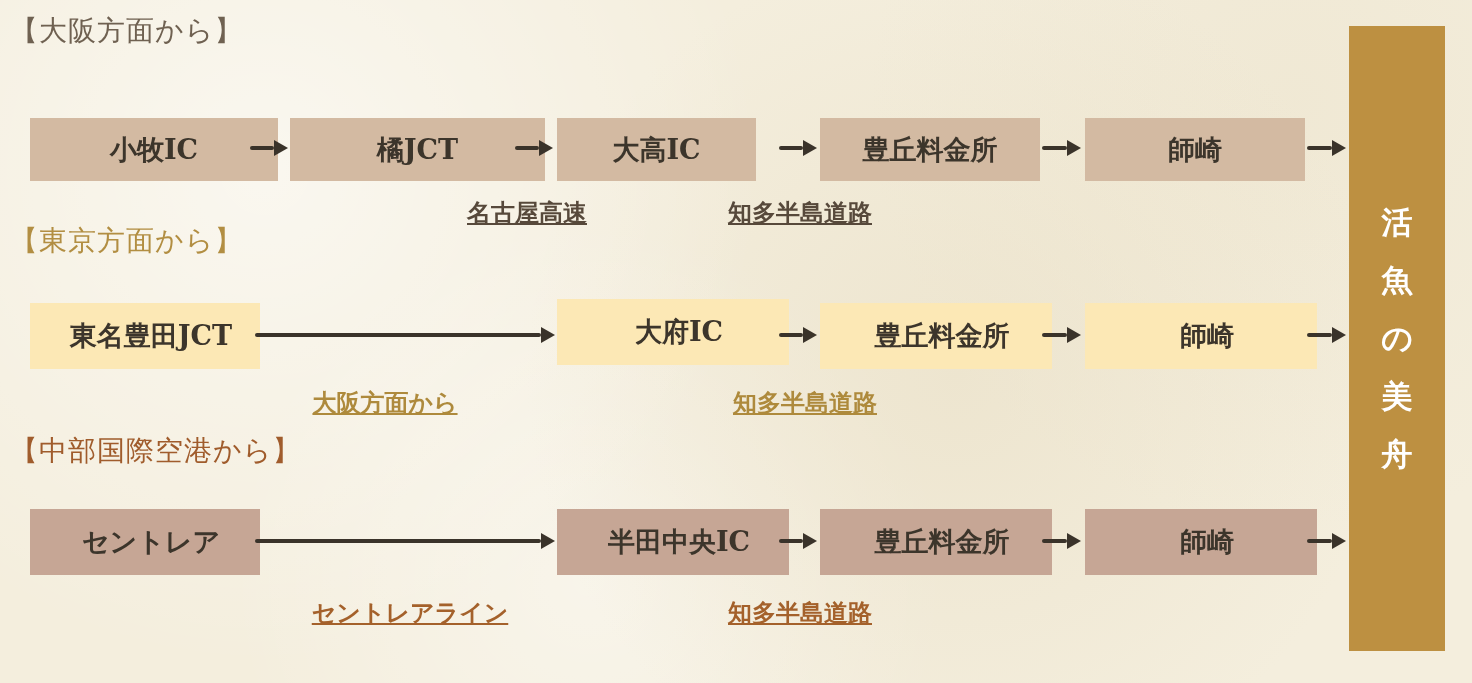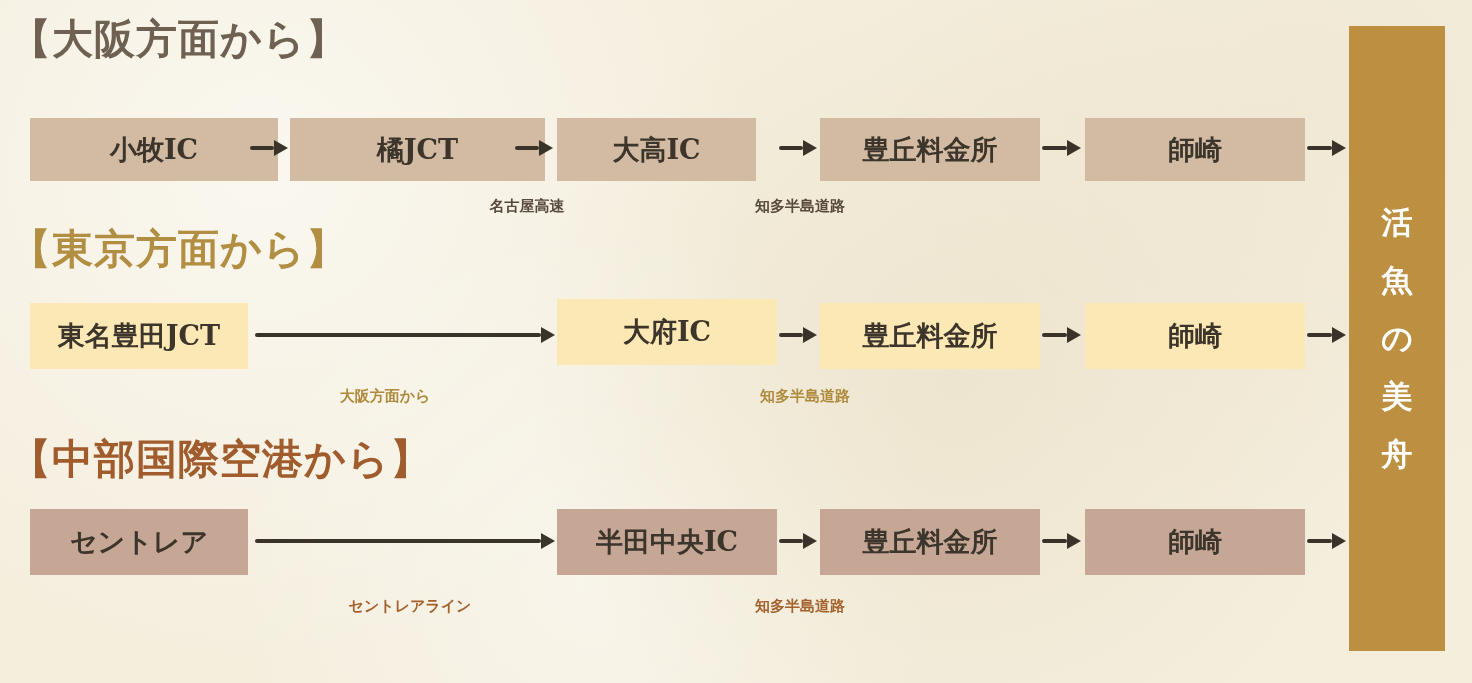--- a/index.html
+++ b/index.html
@@ -13,36 +13,36 @@
     overflow:hidden;
     background-color:#f4eedd;
     background-image:
       radial-gradient(circle at 18% 25%, rgba(255,255,255,0.55), transparent 38%),
       radial-gradient(circle at 65% 55%, rgba(229,218,190,0.45), transparent 42%),
       radial-gradient(circle at 40% 85%, rgba(255,255,255,0.40), transparent 34%),
       radial-gradient(circle at 88% 15%, rgba(232,222,196,0.35), transparent 30%);
   }
   .heading{
     position:absolute;
-    font-size:41px;
-    font-weight:bold;
+    font-size:28px;
+    font-weight:normal;
     letter-spacing:1px;
     white-space:nowrap;
   }
   .h-osaka{color:#6f6151;}
   .h-tokyo{color:#b28e42;}
   .h-centrair{color:#a05c2c;}
   .stop{
     position:absolute;
     height:63px;
     display:flex;align-items:center;justify-content:center;
     font-size:27px;font-weight:bold;color:#3c352b;
     white-space:nowrap;
   }
-  .row2 .stop, .row3 .stop{height:66px;}
+  .row2 .stop, .row3 .stop{height:66px;padding-left:12px;}
   .box-r1{background:#d3baa2;}
   .box-r2{background:#fce8b5;}
   .box-r3{background:#c6a695;}
   .arrow{
     position:absolute;
     height:4px;
     background:#3a332a;
     border-radius:2px;
   }
   .arrow::after{
@@ -50,22 +50,23 @@
     position:absolute;
     right:-14px;top:-6px;
     width:0;height:0;
     border-left:14px solid #3a332a;
     border-top:8px solid transparent;
     border-bottom:8px solid transparent;
   }
   .road-label{
     position:absolute;
     transform:translateX(-50%);
-    font-size:15px;font-weight:bold;
+    font-size:24px;font-weight:bold;
     white-space:nowrap;
+    text-decoration:underline;
   }
   .lbl-r1{color:#57493b;}
   .lbl-r2{color:#ae8a3c;}
   .lbl-r3{color:#a4612b;}
   .banner{
     position:absolute;
     left:1349px;top:26px;width:96px;height:625px;
     background:#bd9041;
     display:flex;flex-direction:column;
     align-items:center;justify-content:center;

